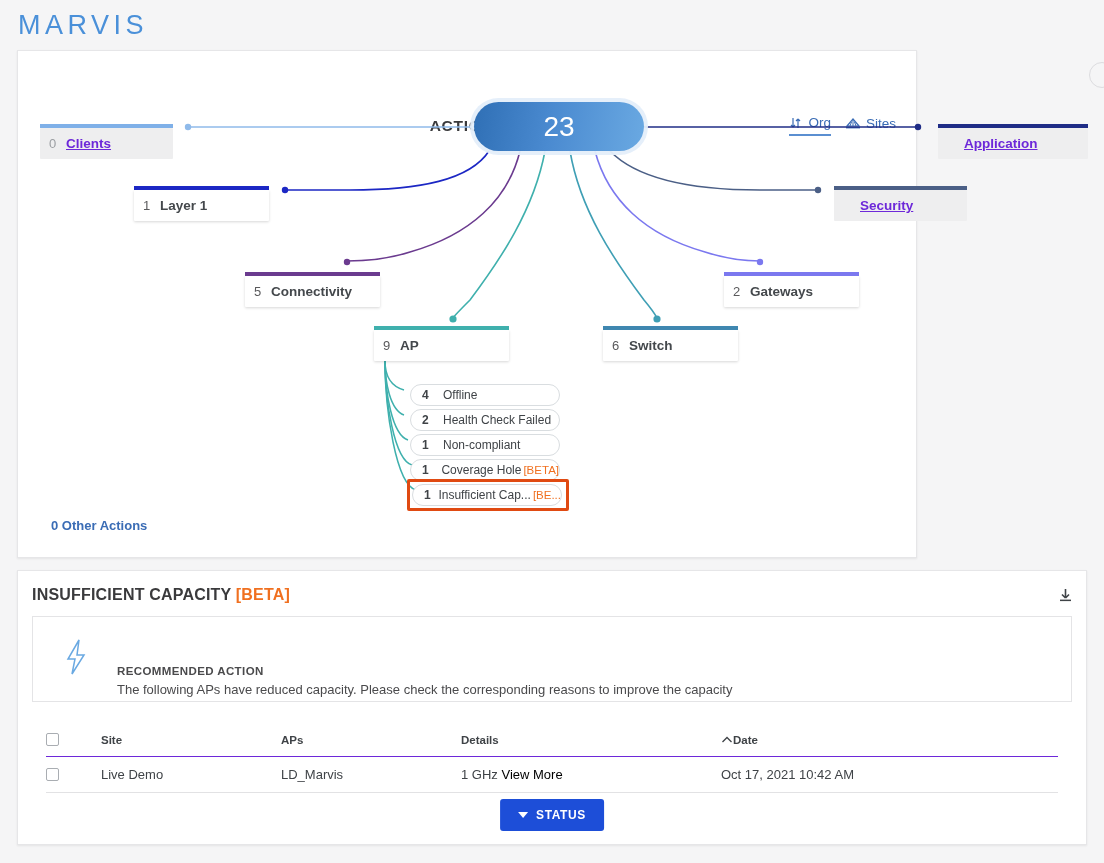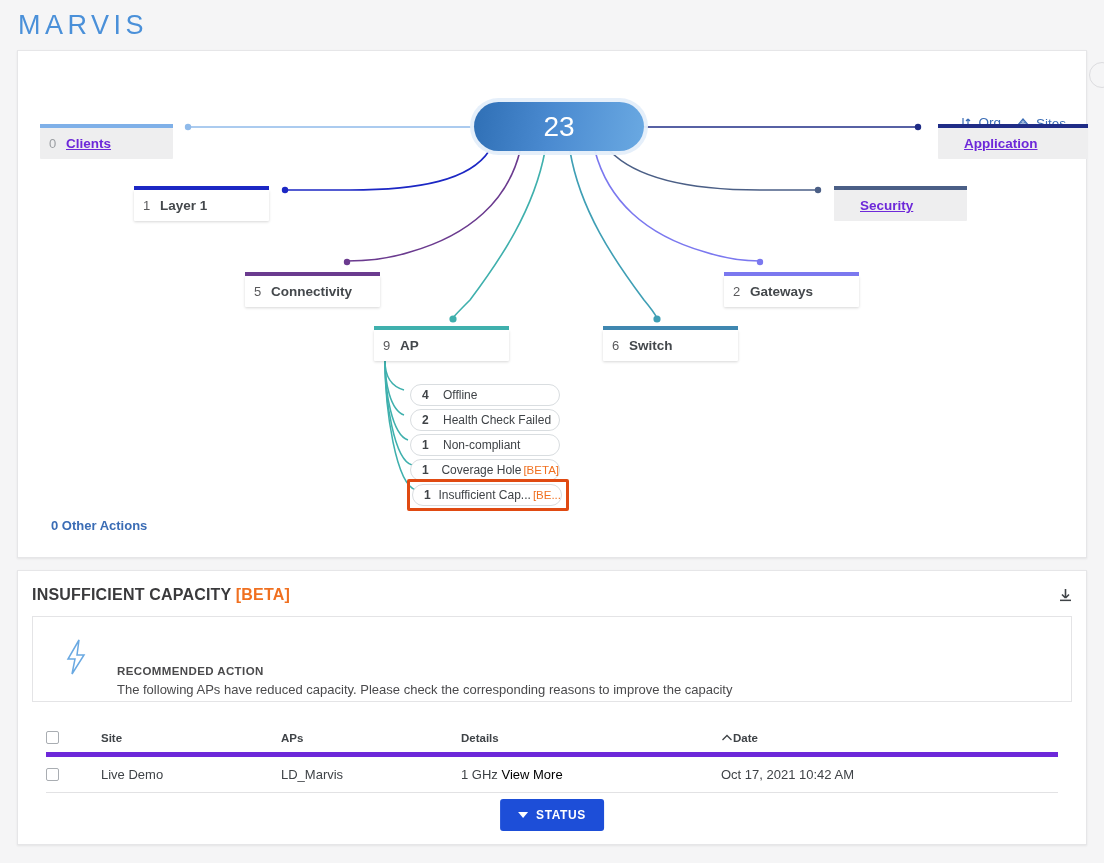--- a/index.html
+++ b/index.html
@@ -17,21 +17,21 @@
     font-size: 27px; letter-spacing: 4.5px;
     color: #4a90d9; font-weight: 400;
   }
 
   
   .card {
     position: absolute; background: #ffffff;
     border: 1px solid #e6e6e8;
     box-shadow: 0 1px 2px rgba(0,0,0,0.07);
   }
-  #actions-card { left: 17px; top: 50px; width: 1070px; height: 508px; overflow: hidden; }
+  #actions-card { left: 17px; top: 50px; width: 900px; height: 508px; overflow: hidden; }
   #detail-card  { left: 17px; top: 570px; width: 1070px; height: 275px; }
 
   
   .actions-title {
     position: absolute; top: 66px; left: 0; width: 100%;
     text-align: center; font-size: 15.5px; font-weight: 700;
     letter-spacing: 0.7px; color: #3a3a3c;
   }
   .scope-tabs {
     position: absolute; right: 20px; top: 64px;
@@ -109,21 +109,21 @@
     position: absolute; left: 14px; top: 45px; right: 14px; height: 86px;
     border: 1px solid #e4e4e6; background: #fff;
     display: flex; align-items: center; padding-left: 28px; gap: 26px;
   }
   .rec-title { font-size: 11.5px; font-weight: 700; color: #4a4a4c; letter-spacing: 0.4px; margin-top: 44px; }
   .rec-text { font-size: 13px; color: #4a4a4c; margin-top: 5px; }
 
   
   .tbl { position: absolute; left: 28px; top: 152px; right: 28px; }
   .tbl-row { display: flex; align-items: center; height: 28px; }
-  .tbl-head { border-bottom: 5px solid #6d28d9; height: 34px; }
+  .tbl-head { border-bottom: 1px solid #6d28d9; height: 34px; }
   .tbl-body { border-bottom: 1px solid #e2e2e4; height: 36px; }
   .c-chk   { width: 55px; }
   .c-site  { width: 180px; }
   .c-aps   { width: 180px; }
   .c-det   { width: 260px; }
   .c-date  { flex: 1; display: flex; align-items: center; gap: 0; }
   .th { font-size: 11.5px; font-weight: 700; color: #3f4347; }
   .td { font-size: 13px; color: #3f4347; }
   .lnk { color: #000000; cursor: pointer; margin-top: 39px; }
   .chk {

